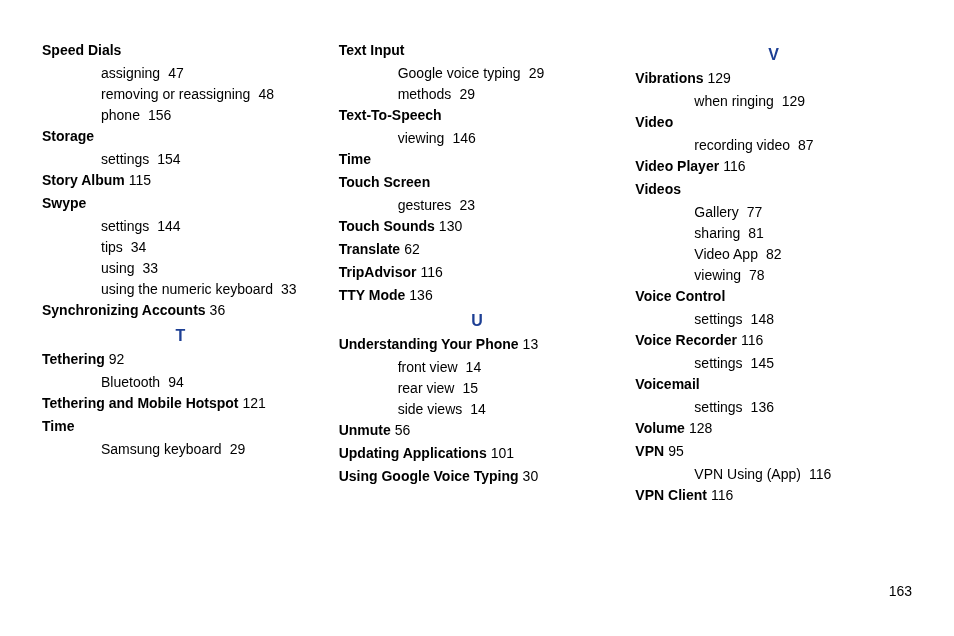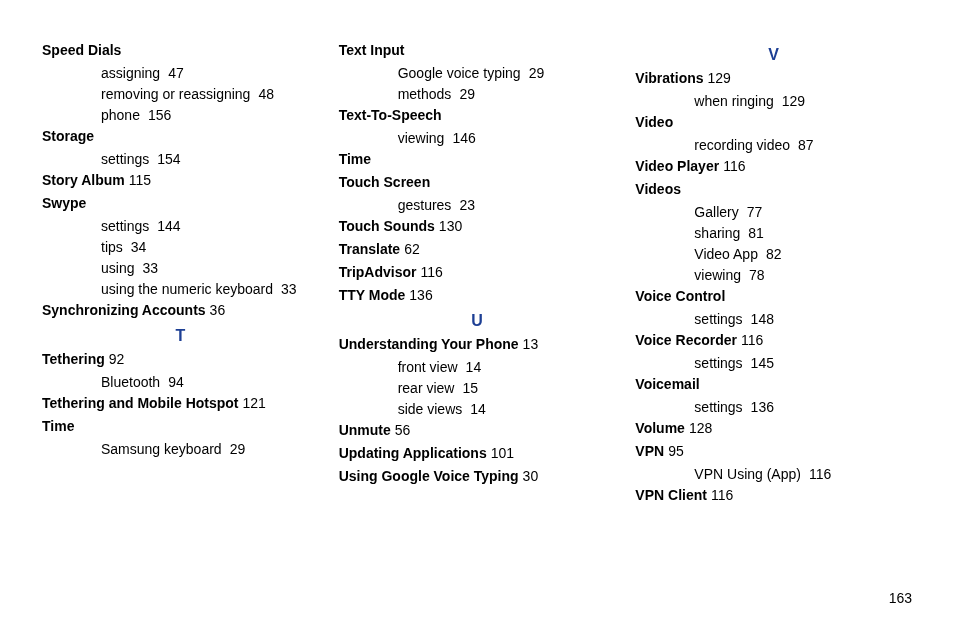--- a/index.html
+++ b/index.html
@@ -42,21 +42,21 @@
     }
     .letter-heading {
       font-weight: bold;
       color: #1d3f94;
       font-size: 16px;
       text-align: center;
       margin: 6px 0 4px 0;
     }
     .page-number {
       position: absolute;
-      bottom: 30px;
+      bottom: 37px;
       right: 42px;
       font-size: 14px;
     }
   </style>
 </head>
 <body>
 
 <div class="columns">
   <div class="col" id="col0">
       <div class="entry"><span class="term">Speed Dials</span></div>

